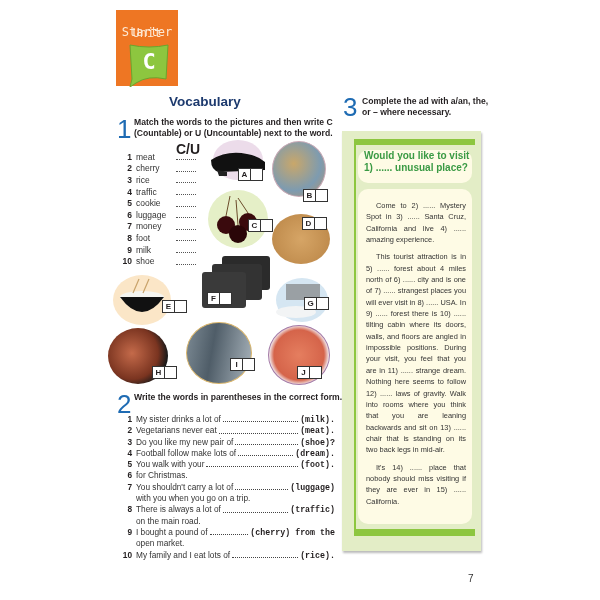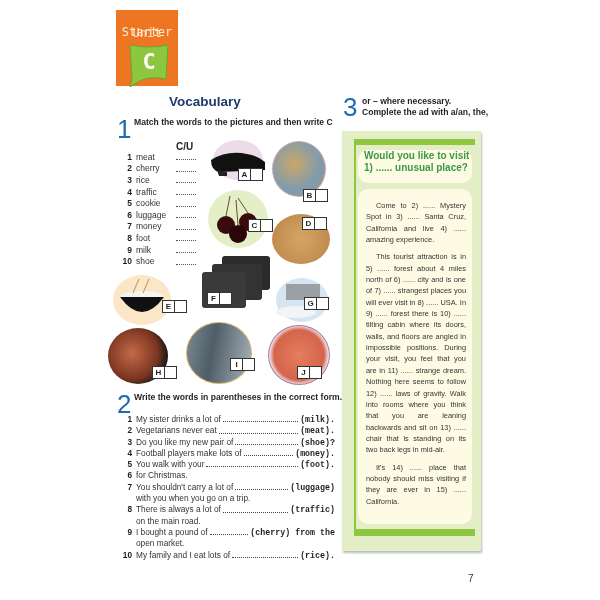--- a/index.html
+++ b/index.html
@@ -11,21 +11,21 @@
   .badge .t { position: absolute; left: 0; width: 62px; text-align: center; color: #fde8d3; font-family: "DejaVu Sans Mono", monospace; font-size: 12px; line-height: 13px; }
   .badge .t1 { top: 16px; }
   .badge .t2 { top: 17px; }
   .flag { position: absolute; left: 12px; top: 33px; width: 42px; height: 44px; }
   .flag .letter { position: absolute; left: 0; top: 6px; width: 42px; text-align: center; color: #ffffff; font-family: "DejaVu Sans Mono", monospace; font-weight: bold; font-size: 22px; }
 
   .h-vocab { left: 133px; top: 94px; font-size: 13.5px; font-weight: bold; color: #1d3a6e; font-family: "Liberation Sans", sans-serif; margin-left: 36px; }
   .ex-num { font-family: "Liberation Sans", sans-serif; color: #1e6bb3; font-size: 26px; font-weight: normal; line-height: 26px; }
   .instr { font-family: "Liberation Sans", sans-serif; font-size: 8.6px; font-weight: bold; color: #231f20; line-height: 11px; }
 
-  .cu { left: 176px; top: 141px; font-family: "Liberation Sans", sans-serif; font-size: 10px; font-weight: bold; }
+  .cu { left: 176px; top: 141px; font-family: "Liberation Sans", sans-serif; font-size: 14px; font-weight: bold; }
   .wordlist { left: 117px; top: 151px; font-family: "Liberation Sans", sans-serif; font-size: 8.5px; }
   .wordlist .row { height: 11.6px; display: flex; align-items: center; }
   .wordlist .n { width: 15px; text-align: right; font-weight: bold; margin-right: 4px; }
   .wordlist .w { width: 40px; color: #333; }
   .wordlist .dots { width: 20px; border-bottom: 1px dotted #555; height: 6px; }
 
   .pic { position: absolute; border-radius: 50%; }
   .lbl { position: absolute; display: flex; height: 11px; border: 1px solid #333; background: #fff; font-family: "Liberation Sans", sans-serif; font-size: 8px; font-weight: bold; }
   .lbl .l { width: 11px; text-align: center; border-right: 1px solid #333; line-height: 11px; }
   .lbl .b { width: 11px; }
@@ -63,20 +63,21 @@
       </svg>
     <div class="letter">C</div>
   </div>
 </div>
 
 <div class="abs h-vocab">Vocabulary</div>
 
 <div class="abs ex-num" style="left:117px;top:116px;">1</div>
 <div class="abs instr" style="left:134px;top:117px;width:210px;">
   <div>Match the words to the pictures and then write C</div>
+  <div>(Countable) or U (Uncountable) next to the word.</div>
 </div>
 <div class="abs cu">C/U</div>
 
 <div class="abs wordlist">
   <div class="row">
       <span class="n">1</span>
       <span class="w">meat</span>
       <span class="dots"></span>
     </div>
   <div class="row">
@@ -246,23 +247,23 @@
           <span>Do you like my new pair of</span>
           <span class="blank"></span>
           <span class="hint">(shoe)?</span>
         </div>
       </div>
     </div>
   <div class="item">
       <span class="n">4</span>
       <div class="body">
         <div class="line1">
-          <span>Football players make lots of</span>
-          <span class="blank"></span>
-          <span class="hint">(money).</span>
+          <span>Football follow make lots of</span>
+          <span class="blank"></span>
+          <span class="hint">(dream).</span>
         </div>
       </div>
     </div>
   <div class="item">
       <span class="n">5</span>
       <div class="body">
         <div class="line1">
           <span>You walk with your</span>
           <span class="blank"></span>
           <span class="hint">(foot).</span>
@@ -315,22 +316,22 @@
           <span>My family and I eat lots of</span>
           <span class="blank"></span>
           <span class="hint">(rice).</span>
         </div>
       </div>
     </div>
 </div>
 
 <div class="abs ex-num" style="left:343px;top:94px;">3</div>
 <div class="abs instr" style="left:362px;top:96px;width:140px;">
+  <div>Complete the ad with a/an, the,</div>
   <div>or – where necessary.</div>
-  <div>Complete the ad with a/an, the,</div>
 </div>
 
 <div class="abs ad">
   <div class="bar-top"></div>
   <div class="bar-left"></div>
   <div class="q">
     <div class="txt">
       <div>Would you like to visit</div>
       <div>1) ...... unusual place?</div>
     </div>

